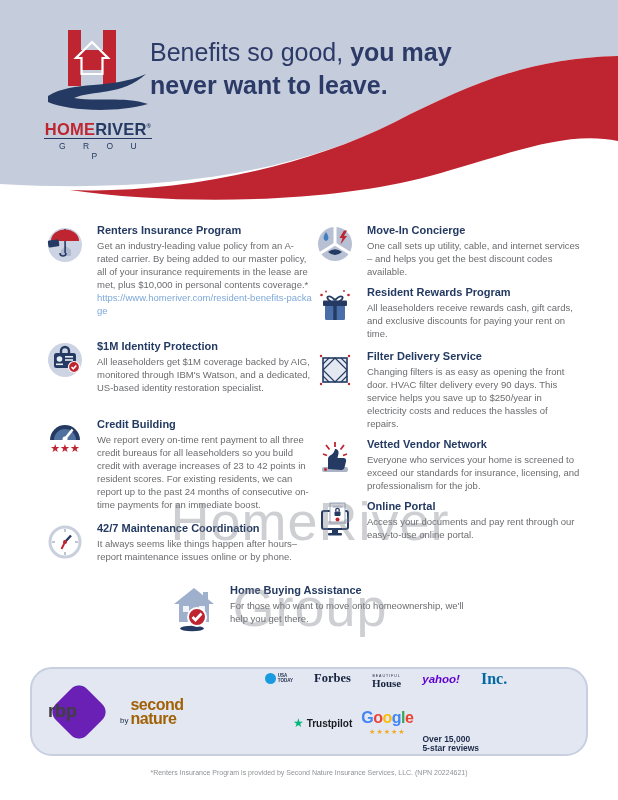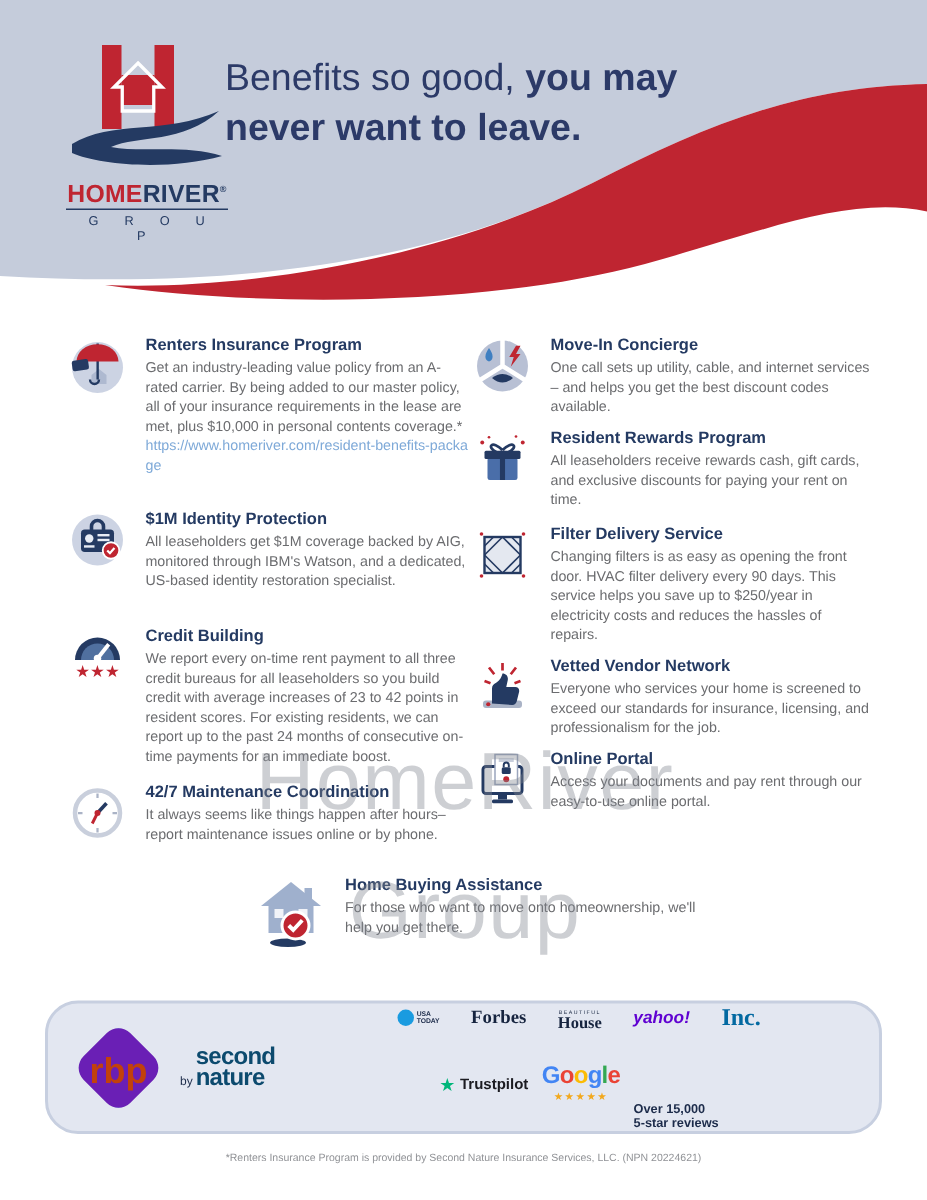--- a/index.html
+++ b/index.html
@@ -36,24 +36,24 @@
   }
   
   .footer-card {
     position:absolute; left:30px; top:667px; width:558px; height:89px;
     background:#e3e7f1; border:2px solid #c7cfe0; border-radius:22px;
     display:flex; align-items:center; padding:0 16px; gap:10px; z-index:6;
   }
   .rbp-logo { position:relative; width:62px; height:62px; flex:0 0 62px;}
   .rbp-cyan { position:absolute; left:10px; top:10px; width:42px; height:42px; background:#37c4ee; transform:rotate(45deg); border-radius:8px;}
   .rbp-purple { position:absolute; left:9px; top:9px; width:44px; height:44px; background:#6a1fb5; transform:rotate(45deg); border-radius:11px;}
-  .rbp-text { position:absolute; left:0; top:20px; width:62px; text-align:center; color:#c2410c; font-size:24px; font-weight:bold; }
+  .rbp-text { position:absolute; left:0; top:20px; width:62px; text-align:left; color:#404040; font-size:18px; font-weight:bold; }
   .brand { display:flex; align-items:flex-end; gap:2px; flex:0 0 72px;}
   .brand-by { font-size:8px; color:#1c2b4a; margin-top:5px;}
-  .brand-name { font-size:16px; font-weight:bold; color:#0c4a6e; line-height:13.5px; letter-spacing:-.5px;}
+  .brand-name { font-size:16px; font-weight:bold; color:#a16207; line-height:13.5px; letter-spacing:-.5px;}
   .quote { width:163px; text-align:center; color:#b23a3e; font-weight:bold; font-size:10.5px; line-height:14px; flex:0 0 163px;}
   .quote-attr { font-size:6.5px; text-align:right; margin-top:1px; font-weight:normal; color:#b23a3e;}
   .press { display:flex; flex-direction:column; gap:5px; flex:1; align-items:center;}
   .press-row1 { display:flex; align-items:center; gap:21px; }
   .press-row2 { display:flex; align-items:center; gap:9px; }
   .usa-today { display:flex; align-items:center; gap:2px;}
   .usa-circle { width:11px; height:11px; border-radius:50%; background:#1a9be0;}
   .usa-text { font-size:4.5px; font-weight:bold; color:#1c2b4a; line-height:4.5px;}
   .forbes { font-family:"Liberation Serif", serif; font-weight:bold; font-size:12.5px; color:#16243f;}
   .housebeautiful { text-align:center; line-height:4px;}

